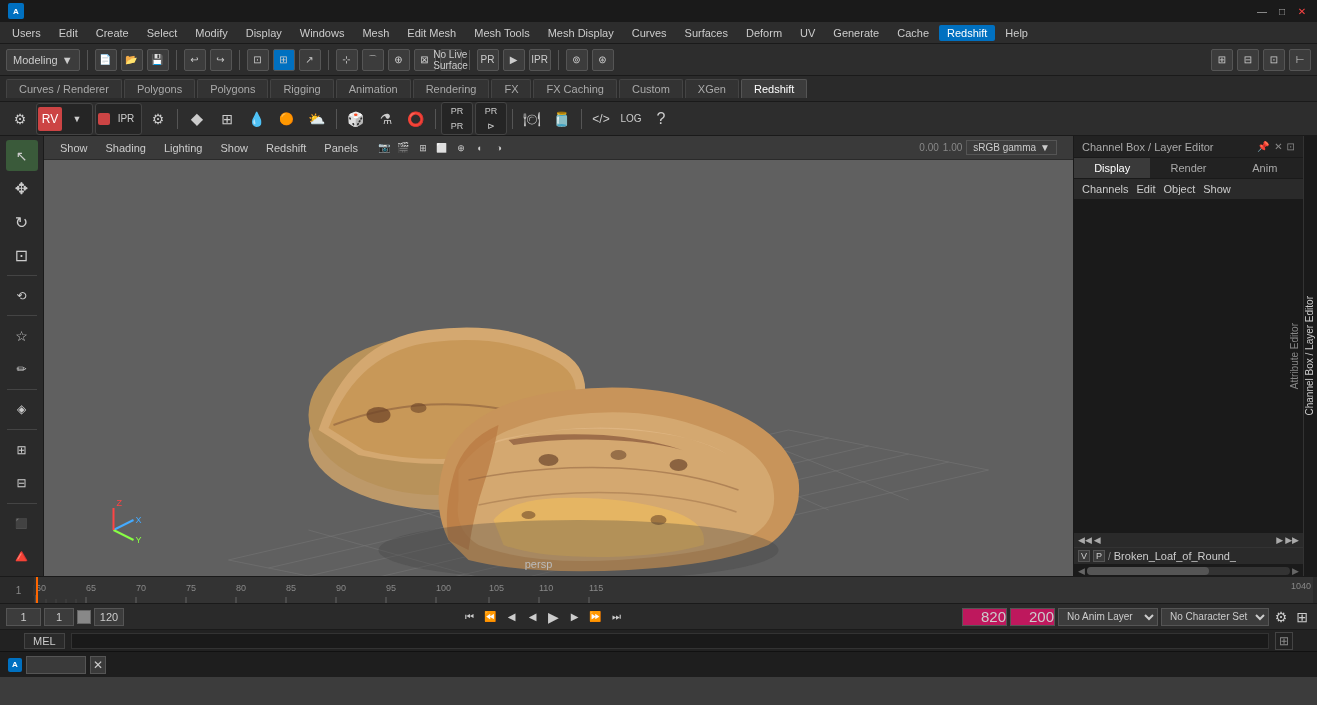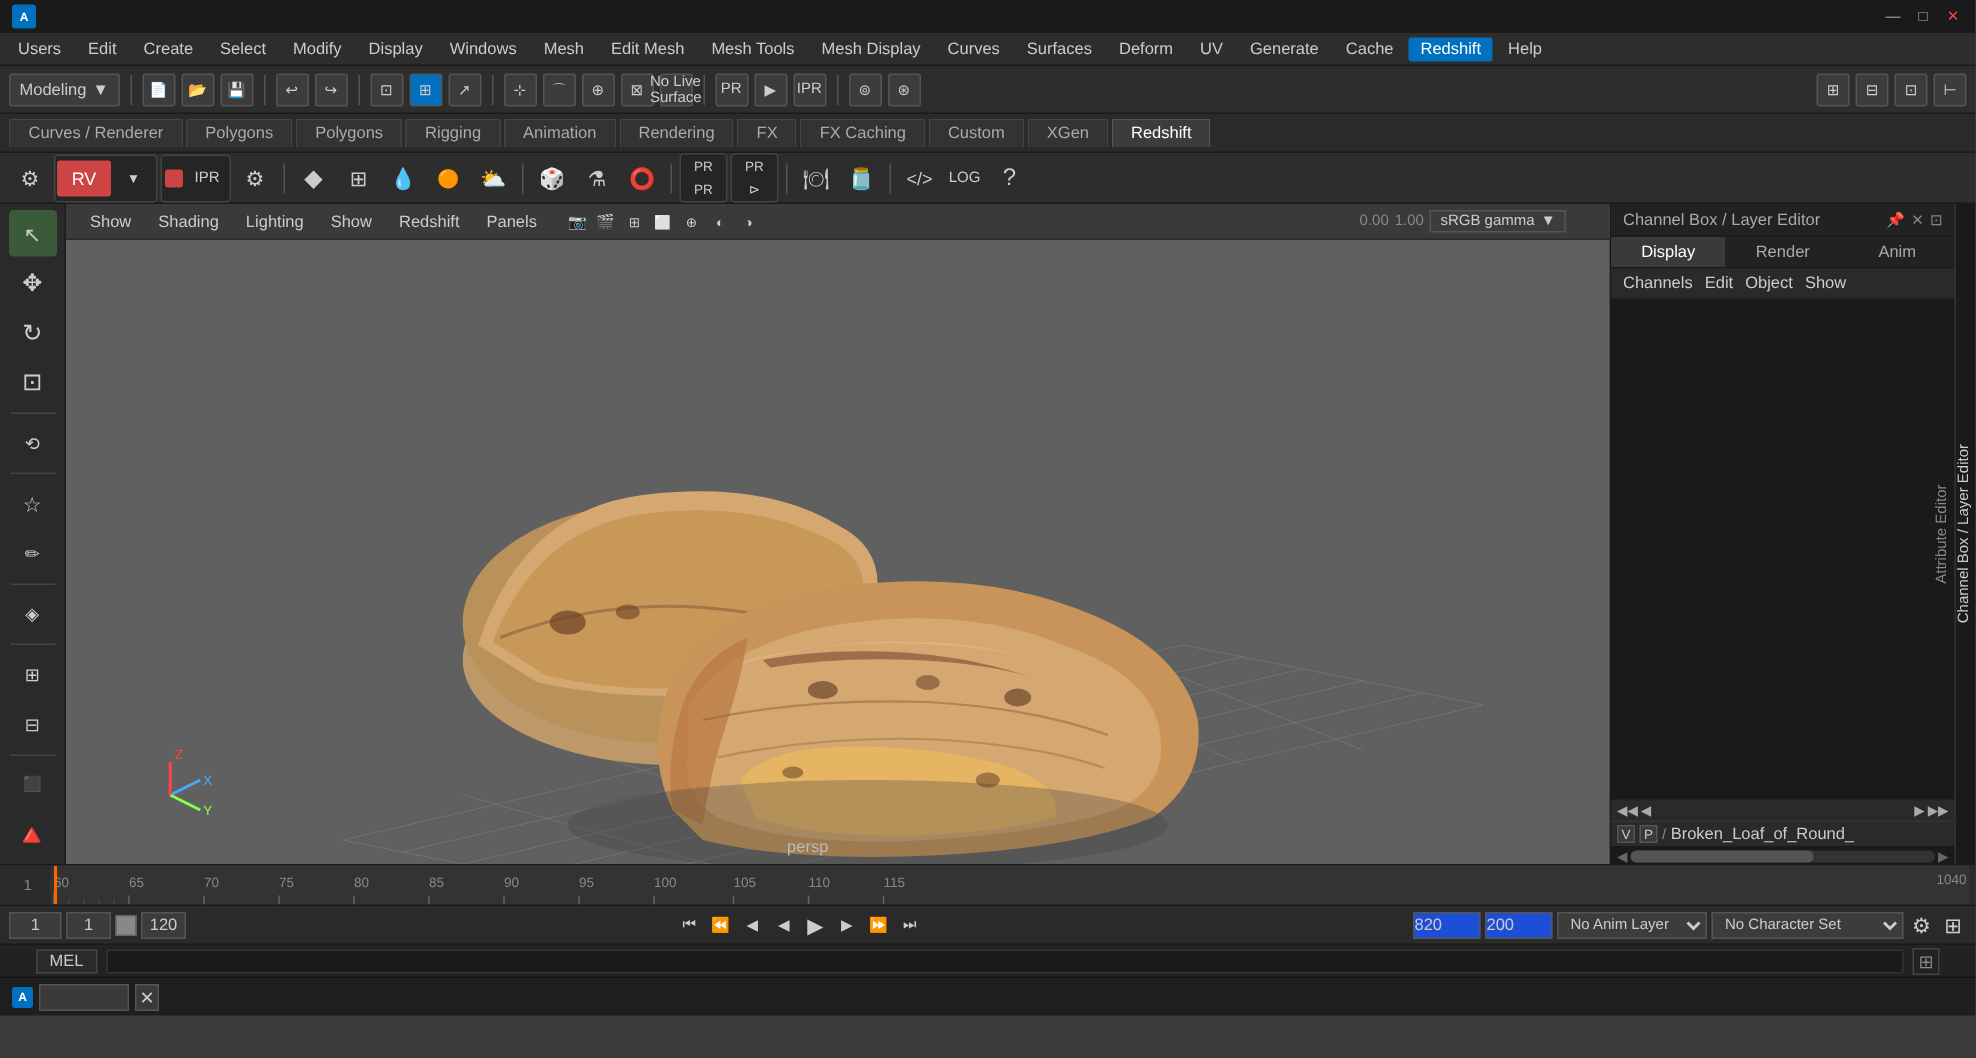--- a/index.html
+++ b/index.html
@@ -71,21 +71,21 @@
     .vert-label { font-size: 10px; color: #888; cursor: pointer; writing-mode: vertical-rl; transform: rotate(180deg); padding: 8px 2px; }
     .vert-label.active { color: #ccc; }
 
     
     #timeline-area { width: 100%; border-top: 1px solid #1a1a1a; }
     #timeslider { height: 26px; background: #2a2a2a; display: flex; align-items: center; padding: 0 4px; position: relative; overflow: hidden; }
 
     
     #bottom-row { height: 26px; background: #2a2a2a; display: flex; align-items: center; padding: 0 6px; gap: 4px; border-top: 1px solid #1a1a1a; }
     .frame-input { width: 40px; height: 18px; background: #3c3c3c; border: 1px solid #555; color: #ccc; font-size: 11px; text-align: center; }
-    .range-input { width: 50px; height: 18px; background: #1d4ed8; border: 1px solid #555; color: #ccc; font-size: 11px; text-align: left; }
+    .range-input { width: 50px; height: 18px; background: #be185d; border: 1px solid #555; color: #ccc; font-size: 15px; text-align: right; }
     .playback-btn { width: 18px; height: 18px; display: flex; align-items: center; justify-content: center; cursor: pointer; color: #ccc; font-size: 10px; }
     .anim-dropdown { background: #3c3c3c; border: 1px solid #555; color: #ccc; height: 18px; font-size: 10px; padding: 0 4px; }
     #bottom-statusbar { width: 100%; height: 22px; background: #222; display: flex; align-items: center; padding: 0 8px; gap: 8px; border-top: 1px solid #1a1a1a; }
     #mel-label { background: #2a2a2a; border: 1px solid #444; padding: 1px 8px; font-size: 11px; color: #ccc; cursor: pointer; }
 
     
     #bread-scene { position: absolute; top: 0; left: 0; width: 100%; height: 100%; }
 
     .vp-menu-item { padding: 2px 8px; font-size: 11px; color: #ccc; cursor: pointer; }
   </style>
@@ -182,21 +182,21 @@
   <div class="tab-item">Custom</div>
   <div class="tab-item">XGen</div>
   <div class="tab-item active">Redshift</div>
 </div>
 
 <div id="toolbar2">
 
   <div class="ico-btn" style="font-size:14px;">⚙</div>
 
   <div class="ico-group">
-    <div class="ico-btn" style="background:#c44;color:white;border-radius:2px;width:36px;height:24px;">RV</div>
+    <div class="ico-btn" style="background:#c44;color:white;border-radius:2px;width:24px;height:24px;">RV</div>
     <div class="ico-btn" style="font-size:9px;">▼</div>
   </div>
   <div class="ico-group">
     <div class="ico-btn" style="background:#c44;border-radius:2px;width:12px;height:12px;margin:1px;"></div>
     <div class="ico-btn" style="font-size:10px;">IPR</div>
   </div>
   <div class="ico-btn" style="font-size:14px;">⚙</div>
   <div class="tb-separator"></div>
 
   <div class="ico-btn" style="font-size:16px;">◆</div>
@@ -263,21 +263,21 @@
       <div style="flex:1; display:flex; align-items:center; gap:1px; margin-left:8px;">
         <div class="ico-btn" style="width:18px;height:18px;font-size:10px;">📷</div>
         <div class="ico-btn" style="width:18px;height:18px;font-size:10px;">🎬</div>
         <div class="ico-btn" style="width:18px;height:18px;font-size:9px;">⊞</div>
         <div class="ico-btn" style="width:18px;height:18px;font-size:9px;">⬜</div>
         <div class="ico-btn" style="width:18px;height:18px;font-size:9px;">⊕</div>
         <div class="ico-btn" style="width:18px;height:18px;font-size:9px;">◐</div>
         <div class="ico-btn" style="width:18px;height:18px;font-size:9px;">◑</div>
       </div>
 
-      <div style="display:flex;align-items:center;gap:4px;margin-right:21px;">
+      <div style="display:flex;align-items:center;gap:4px;margin-right:8px;">
         <span style="font-size:10px;color:#888;">0.00</span>
         <span style="font-size:10px;color:#888;">1.00</span>
         <div style="background:#3c3c3c;border:1px solid #555;padding:1px 6px;font-size:10px;color:#ccc;cursor:pointer;display:flex;align-items:center;gap:4px;">
           <span>sRGB gamma</span>
           <span>▼</span>
         </div>
       </div>
     </div>
 
     <div id="viewport-content">
@@ -477,21 +477,21 @@
     <div class="playback-btn">⏭</div>
 
     <div style="flex:1;"></div>
 
     <input class="range-input" value="820" style="width: 45px;">
     <input class="range-input" value="200" style="width: 45px;">
 
     <select class="anim-dropdown" style="width:100px;">
       <option>No Anim Layer</option>
     </select>
-    <select class="anim-dropdown" style="width:128px;">
+    <select class="anim-dropdown" style="width:108px;">
       <option>No Character Set</option>
     </select>
 
     <div class="playback-btn" style="font-size:14px;">⚙</div>
     <div class="playback-btn" style="font-size:14px;">⊞</div>
   </div>
 </div>
 
 <div id="bottom-statusbar" style="height:22px;background:#222;display:flex;align-items:center;padding:0 24px;gap:6px;border-top:1px solid #1a1a1a;">
   <div id="mel-label" style="background:#2a2a2a;border:1px solid #444;padding:1px 8px;font-size:11px;color:#ccc;cursor:pointer;">MEL</div>

